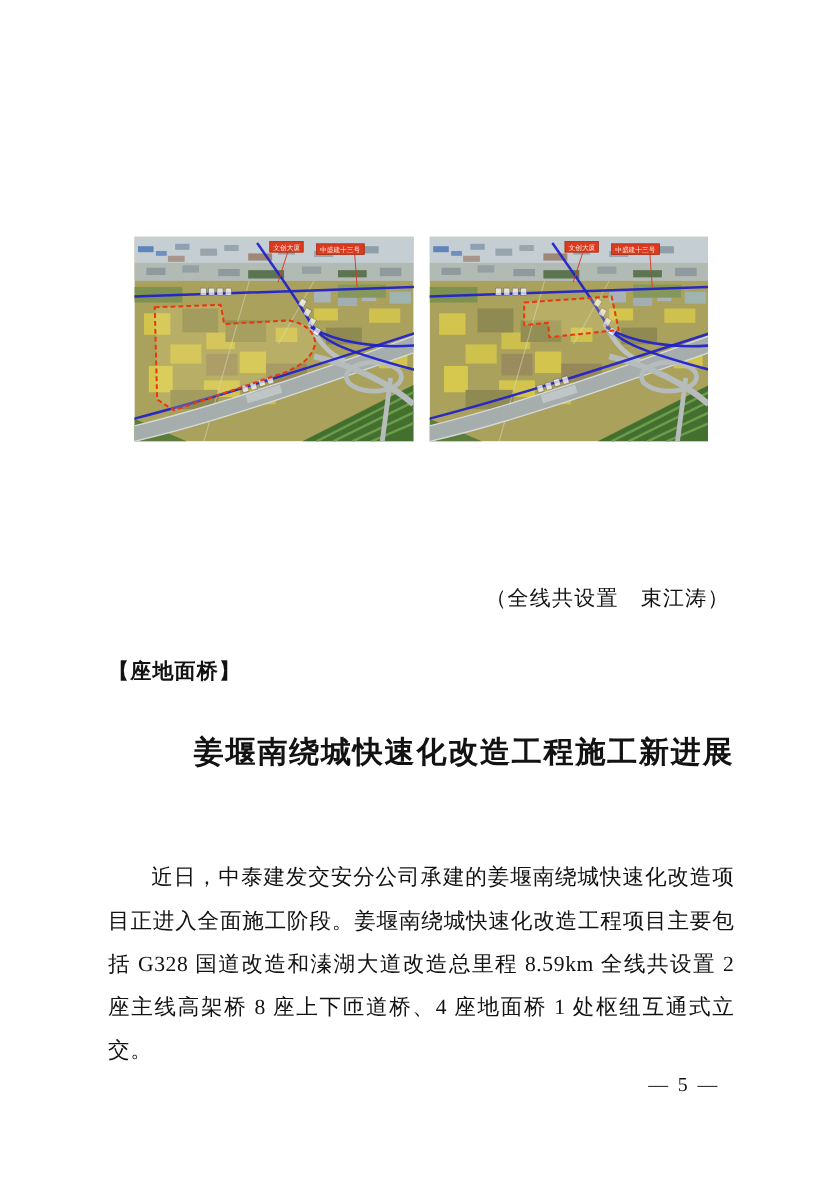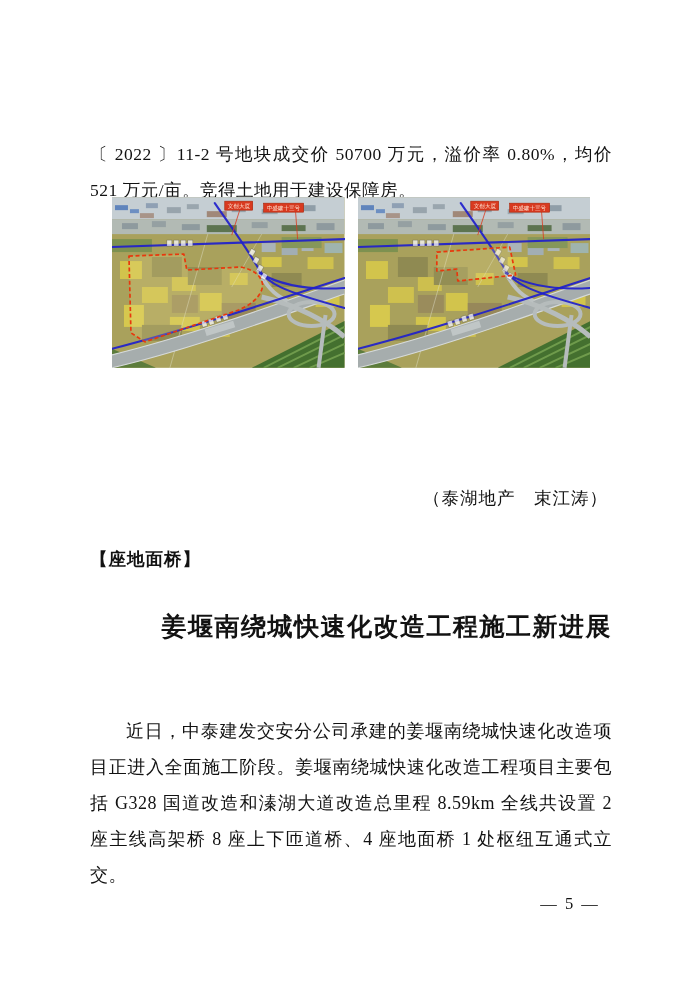--- a/index.html
+++ b/index.html
@@ -59,21 +59,20 @@
   }
   .leader{stroke:#d93a20;stroke-width:0.8;fill:none;}
   .roadline{stroke:#2020cc;stroke-width:2.1;fill:none;stroke-linecap:round;opacity:0.92;}
   .roadmark{fill:rgba(255,255,255,0.72);stroke:rgba(50,50,60,0.65);stroke-width:0.4;}
 </style>
 </head>
 <body>
 
 <div class="page">
 
-  <p class="para" id="para-intro">〔 2022 〕11-2 号地块成交价 50700 万元，溢价率 0.80%，均价 521 万元/亩。竞得土地用于建设保障房。</p>
 
   <div class="photo-row">
 
     <svg class="photo" viewBox="0 0 233 171">
       <defs>
         <g id="aerial-scene">
           <rect width="233" height="171" fill="#a9a15c"></rect>
 
           <rect y="0" width="233" height="22" fill="#c5ced3"></rect>
           <rect y="22" width="233" height="15" fill="#b2bab4"></rect>
@@ -183,21 +182,21 @@
       <g class="bld-label">
         <path class="leader" d="M184,15 L186,42"></path>
         <rect x="152" y="6" width="40" height="9"></rect>
         <text x="155" y="13">中盛建十三号</text>
       </g>
     </svg>
 
   </div>
 
 
-  <div id="byline">（泰湖地产　束江涛）</div>
+  <div id="byline">（全线共设置　束江涛）</div>
 
   <div id="section-label">【座地面桥】</div>
 
   <div id="headline">姜堰南绕城快速化改造工程施工新进展</div>
 
   <p class="para indent" id="para-project">近日，中泰建发交安分公司承建的姜堰南绕城快速化改造项目正进入全面施工阶段。姜堰南绕城快速化改造工程项目主要包括 G328 国道改造和溱湖大道改造总里程 8.59km 全线共设置 2 座主线高架桥 8 座上下匝道桥、4 座地面桥 1 处枢纽互通式立交。</p>
 
   <div id="page-number">— 5 —</div>
 
 </div>

